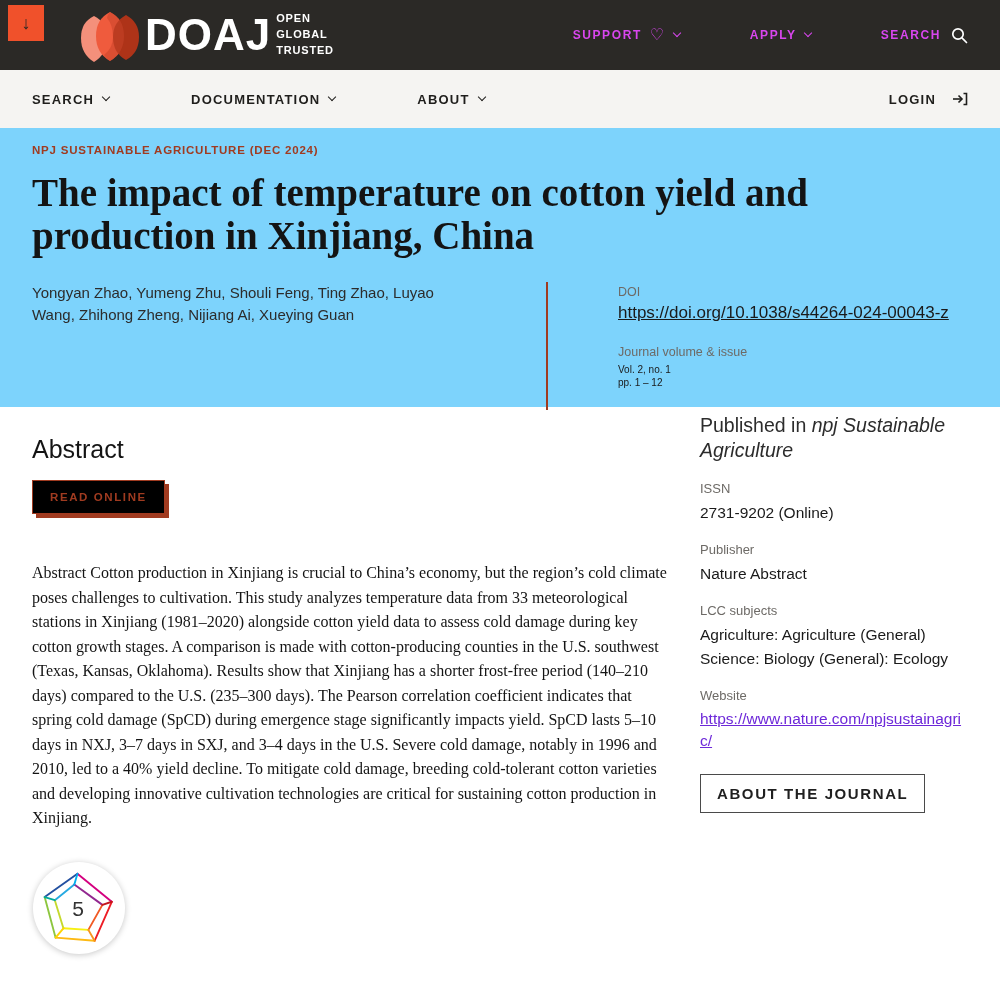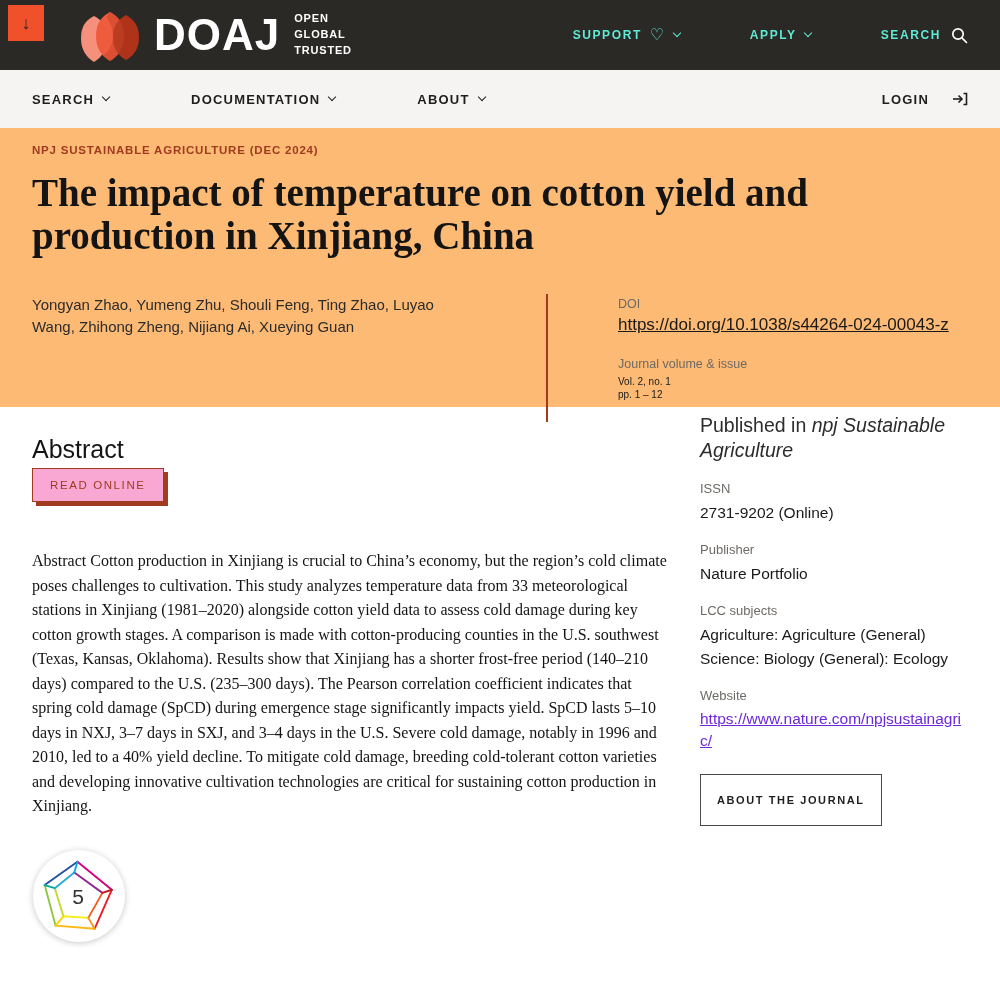--- a/index.html
+++ b/index.html
@@ -10,67 +10,67 @@
   .top-header {
     background: #2b2926; height: 70px;
     display: flex; align-items: center; padding: 0 32px;
     position: relative;
   }
   .download-corner {
     position: absolute; top: 5px; left: 8px; width: 36px; height: 36px;
     background: #f0512b; display: flex; align-items: center; justify-content: center;
     color: #2b2926; font-size: 18px; font-weight: bold; z-index: 5;
   }
-  .logo-block { display: flex; align-items: center; gap: 12px; margin-left: 48px; }
+  .logo-block { display: flex; align-items: center; gap: 3px; margin-left: 48px; }
   .logo-leaves { display: block; }
   .logo-word {
     color: #fff; font-size: 44px; font-weight: 800; letter-spacing: 1px;
     line-height: 1; font-family: "Liberation Sans", sans-serif;
   }
   .logo-tagline {
     color: #fff; font-size: 11px; font-weight: 700; letter-spacing: 0.8px;
     line-height: 1.45; margin-left: 2px;
   }
   .top-nav { margin-left: auto; display: flex; align-items: center; gap: 70px; }
   .top-nav-item {
-    color: #5eead4; font-size: 12px; font-weight: 700; letter-spacing: 1.6px;
+    color: #d946ef; font-size: 12px; font-weight: 700; letter-spacing: 1.6px;
     display: flex; align-items: center; gap: 8px; cursor: pointer;
   }
   .heart-glyph { font-size: 16px; font-weight: 400; position: relative; top: -1px; }
   .chev {
     display: inline-block; width: 6px; height: 6px;
     border-right: 1.8px solid currentColor; border-bottom: 1.8px solid currentColor;
     transform: rotate(45deg); position: relative; top: -2px;
   }
   .search-top { gap: 10px; }
 
   
   .sub-nav {
     background: #f5f4f2; height: 58px;
     display: flex; align-items: center; padding: 0 32px; gap: 82px;
   }
   .sub-nav-item {
     font-size: 13px; font-weight: 700; letter-spacing: 1.2px; color: #1f1e1c;
     display: flex; align-items: center; gap: 9px; cursor: pointer;
   }
   .sub-nav-item .chev { border-color: #1f1e1c; }
-  .login-item { margin-left: auto; gap: 23px; }
-
-  
-  .hero { background: #fdba74; padding: 14px 32px 0 32px; height: 279px; }
+  .login-item { margin-left: auto; gap: 16px; }
+
+  
+  .hero { background: #7dd3fc; padding: 14px 32px 0 32px; height: 279px; }
   .breadcrumb {
     color: #a03b20; font-size: 11.5px; font-weight: 700; letter-spacing: 0.8px;
     margin-top: 2px; cursor: pointer;
   }
   .article-title {
     font-family: "Liberation Serif", serif; font-weight: 700;
     font-size: 39px; line-height: 1.1; color: #141414;
     margin-top: 16px; max-width: 900px;
   }
-  .hero-meta { display: flex; margin-top: 36px; gap: 46px; }
+  .hero-meta { display: flex; margin-top: 24px; gap: 46px; }
   .authors-col { width: 468px; flex: 0 0 468px; }
   .authors { font-size: 15px; line-height: 1.45; color: #2c2c2c; max-width: 420px; }
   .btn-outline-dark {
     display: inline-block; margin-top: 18px; padding: 9px 14px;
     border: 1px solid #2a2a2a; background: transparent; color: #2a2a2a;
     font-size: 11px; font-weight: 700; letter-spacing: 1.2px; cursor: pointer;
     font-family: "Liberation Sans", sans-serif;
   }
   .meta-divider { width: 2px; background: #a03b20; flex: 0 0 2px; height: 128px; }
   .doi-col { padding-left: 24px; padding-top: 3px; }
@@ -79,23 +79,23 @@
     color: #1a1a1a; font-size: 17px; text-decoration: underline; cursor: pointer;
   }
   .vol-group { margin-top: 22px; }
   .vol-line { font-size: 10px; color: #1a1a1a; line-height: 1.35; }
 
   
   .main { display: flex; padding: 6px 32px 0 32px; background: #fff; }
   .left-col { width: 636px; flex: 0 0 636px; }
   .abstract-heading { font-size: 25px; font-weight: 400; color: #141414; margin-top: 22px; }
   .btn-read-online {
-    display: inline-block; margin-top: 4px; padding: 10px 17px;
-    background: #f9a8d4; border: 1px solid #a03b20; color: #a03b20;
-    font-size: 11.5px; font-weight: 400; letter-spacing: 1.6px;
+    display: inline-block; margin-top: 16px; padding: 10px 17px;
+    background: #000000; border: 1px solid #a03b20; color: #a03b20;
+    font-size: 11.5px; font-weight: 700; letter-spacing: 1.6px;
     box-shadow: 4px 4px 0 #a03b20; cursor: pointer;
     font-family: "Liberation Sans", sans-serif;
   }
   .abstract-text {
     margin-top: 47px; font-family: "Liberation Serif", serif;
     font-size: 16px; line-height: 24.5px; color: #141414;
   }
   .metric-badge {
     margin-top: 31px; margin-left: 1px; width: 92px; height: 92px; border-radius: 50%;
     background: #fff; box-shadow: 0 1px 6px rgba(0,0,0,0.22);
@@ -107,23 +107,23 @@
   .published-heading { font-size: 19.5px; color: #2c2c2c; line-height: 1.3; margin-top: 0; font-weight: 400; }
   .published-heading .journal-name { font-style: italic; }
   .side-group { margin-top: 17px; }
   .side-label { color: #6d6a66; font-size: 13px; margin-bottom: 5px; }
   .side-value { font-size: 15.5px; color: #1a1a1a; line-height: 1.55; }
   .side-link {
     font-size: 15.5px; color: #6d28d9; text-decoration: underline;
     word-break: break-all; line-height: 1.45; cursor: pointer; display: block;
   }
   .btn-about {
-    display: inline-block; margin-top: 21px; padding: 19px 16px;
+    display: inline-block; margin-top: 21px; padding: 10px 16px;
     border: 1px solid #4a4a4a; background: #fff; color: #1f1f1f;
-    font-size: 11px; font-weight: 700; letter-spacing: 1.6px; cursor: pointer;
+    font-size: 15px; font-weight: 700; letter-spacing: 1.6px; cursor: pointer;
     font-family: "Liberation Sans", sans-serif;
   }
 </style>
 </head>
 <body>
 
 <header class="top-header">
   <div class="download-corner">
     <span>↓</span>
   </div>
@@ -245,21 +245,21 @@
   <aside class="sidebar">
     <h3 class="published-heading"><span>Published in </span><span class="journal-name">npj Sustainable Agriculture</span></h3>
 
     <div class="side-group">
       <div class="side-label">ISSN</div>
       <div class="side-value">2731-9202 (Online)</div>
     </div>
 
     <div class="side-group">
       <div class="side-label">Publisher</div>
-      <div class="side-value">Nature Portfolio</div>
+      <div class="side-value">Nature Abstract</div>
     </div>
 
 
     <div class="side-group">
       <div class="side-label">LCC subjects</div>
       <div class="side-value">Agriculture: Agriculture (General)</div>
       <div class="side-value">Science: Biology (General): Ecology</div>
     </div>
 
     <div class="side-group">

